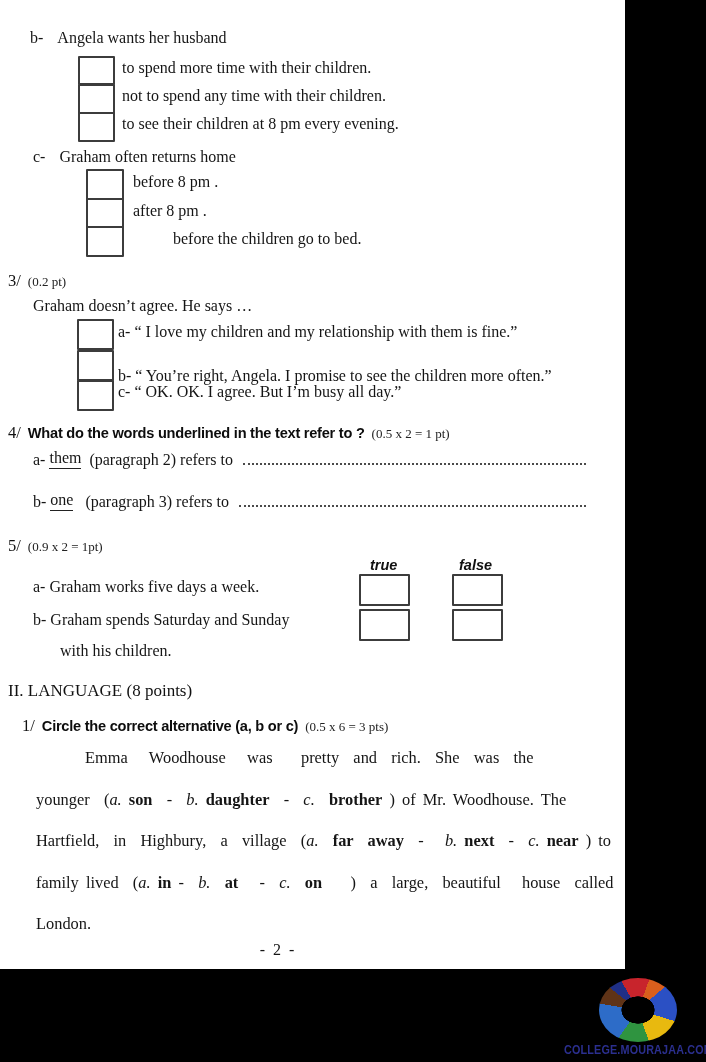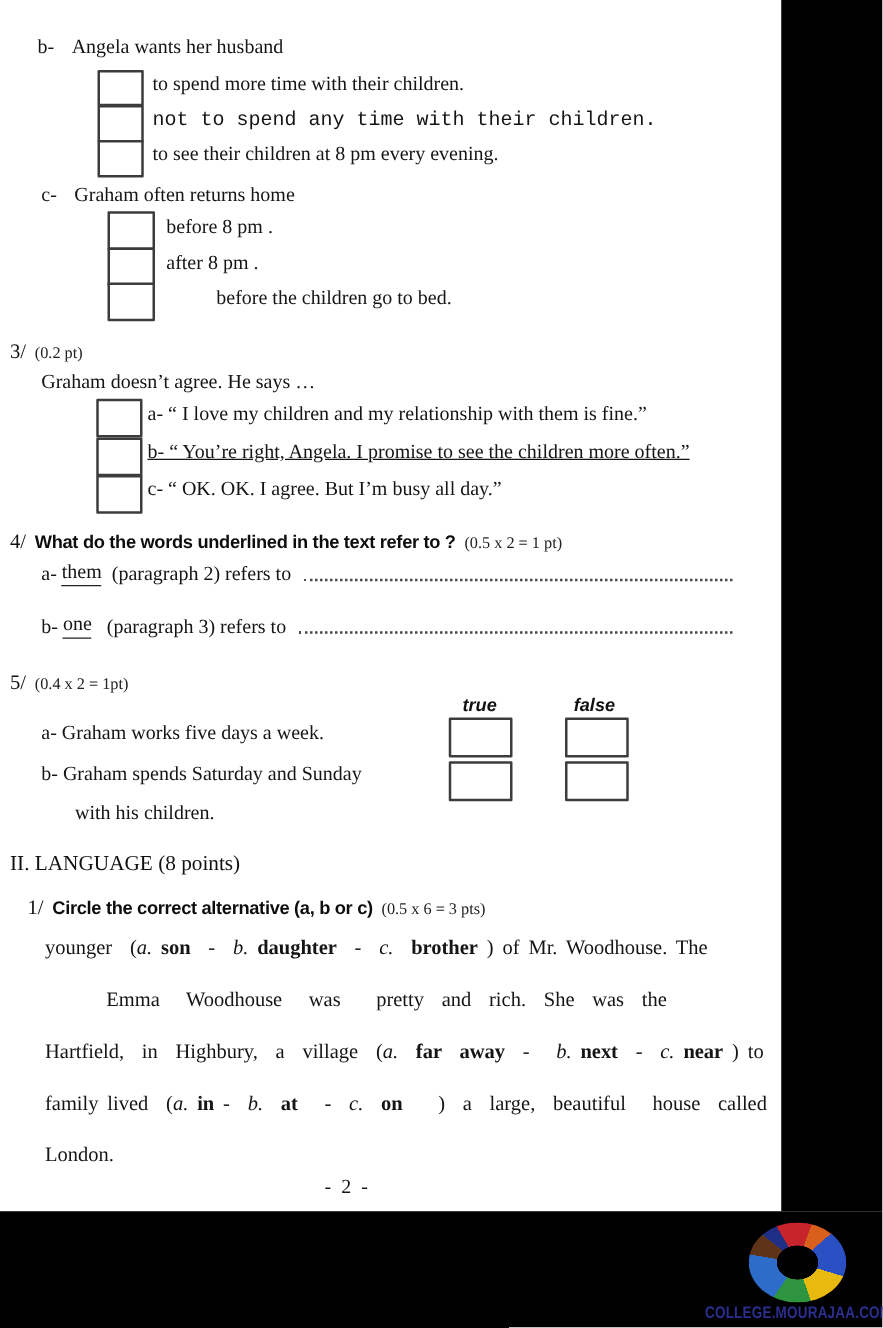--- a/index.html
+++ b/index.html
@@ -39,82 +39,82 @@
 <body>
 
 <div class="black-bar" style="left:625px;top:0;width:81px;height:969px;"></div>
 <div class="black-bar" style="left:0;top:969px;width:706px;height:93px;"></div>
 
 <div class="abs serif" style="left:30px;top:29px;white-space:pre;"><span>b-</span><span style="display:inline-block;width:14px;"></span><span>Angela wants her husband</span></div>
 <div class="checkbox" style="left:78px;top:56px;width:33px;height:25px;"></div>
 <div class="checkbox" style="left:78px;top:84px;width:33px;height:26px;"></div>
 <div class="checkbox" style="left:78px;top:112px;width:33px;height:26px;"></div>
 <div class="opt-row serif" style="left:122px;top:59px;">to spend more time with their children.</div>
-<div class="opt-row serif" style="left:122px;top:87px;font-family:Liberation Mono, monospace;">not to spend any time with their children.</div>
+<div class="opt-row serif" style="left:122px;top:87px;">not to spend any time with their children.</div>
 <div class="opt-row serif" style="left:122px;top:115px;">to see their children at 8 pm every evening.</div>
 
 <div class="abs serif" style="left:33px;top:148px;white-space:pre;"><span>c-</span><span style="display:inline-block;width:14px;"></span><span>Graham often returns home</span></div>
 <div class="checkbox" style="left:86px;top:169px;width:34px;height:27px;"></div>
 <div class="checkbox" style="left:86px;top:198px;width:34px;height:27px;"></div>
 <div class="checkbox" style="left:86px;top:226px;width:34px;height:27px;"></div>
 <div class="opt-row serif" style="left:133px;top:173px;">before 8 pm .</div>
 <div class="opt-row serif" style="left:133px;top:202px;">after 8 pm .</div>
 <div class="opt-row serif" style="left:133px;top:230px;margin-left:40px;">before the children go to bed.</div>
 
 <div class="abs qhead" style="left:8px;top:271px;">
   <span class="qnum">3/</span>
   <span class="qpts">(0.2 pt)</span>
 </div>
 <div class="abs serif" style="left:33px;top:297px;">Graham doesn’t agree. He says …</div>
 <div class="checkbox" style="left:77px;top:319px;width:33px;height:27px;"></div>
 <div class="checkbox" style="left:77px;top:350px;width:33px;height:27px;"></div>
 <div class="checkbox" style="left:77px;top:380px;width:33px;height:27px;"></div>
 <div class="opt-row serif" style="left:118px;top:323px;">a- “ I love my children and my relationship with them is fine.”</div>
-<div class="opt-row serif" style="left:118px;top:353px;text-decoration:underline;">b- “ You’re right, Angela. I promise to see the children more often.”</div>
+<div class="opt-row serif" style="left:118px;top:367px;">b- “ You’re right, Angela. I promise to see the children more often.”</div>
 <div class="opt-row serif" style="left:118px;top:383px;">c- “ OK. OK. I agree. But I’m busy all day.”</div>
 
 <div class="abs qhead" style="left:8px;top:423px;">
   <span class="qnum">4/</span>
   <span class="qtitle">What do the words underlined in the text refer to ?</span>
   <span class="qpts">(0.5 x 2 = 1 pt)</span>
 </div>
 <div class="fill-row serif" style="left:33px;top:449px;width:555px;">
   <span>a- </span><span class="u">them</span><span>  (paragraph 2) refers to </span>
   <span class="dots"></span>
 </div>
 <div class="fill-row serif" style="left:33px;top:491px;width:555px;">
   <span>b- </span><span class="u">one</span><span>   (paragraph 3) refers to </span>
   <span class="dots"></span>
 </div>
 
 <div class="abs qhead" style="left:8px;top:536px;">
   <span class="qnum">5/</span>
-  <span class="qpts">(0.4 x 2 = 1pt)</span>
+  <span class="qpts">(0.9 x 2 = 1pt)</span>
 </div>
 <div class="tf-label" style="left:370px;top:557px;">true</div>
 <div class="tf-label" style="left:459px;top:557px;">false</div>
 <div class="checkbox" style="left:359px;top:574px;width:47px;height:28px;"></div>
 <div class="checkbox" style="left:452px;top:574px;width:47px;height:28px;"></div>
 <div class="checkbox" style="left:359px;top:609px;width:47px;height:28px;"></div>
 <div class="checkbox" style="left:452px;top:609px;width:47px;height:28px;"></div>
 <div class="abs serif" style="left:33px;top:578px;white-space:pre;"><span>a-</span><span> </span><span>Graham works five days a week.</span></div>
 <div class="abs serif" style="left:33px;top:611px;white-space:pre;"><span>b-</span><span> </span><span>Graham spends Saturday and Sunday</span></div>
 <div class="abs serif" style="left:60px;top:642px;">with his children.</div>
 
 <div class="abs serif-lg" style="left:8px;top:681px;">II. LANGUAGE (8 points)</div>
 
 <div class="abs qhead" style="left:22px;top:716px;">
   <span class="qnum">1/</span>
   <span class="qtitle">Circle the correct alternative (a, b or c)</span>
   <span class="qpts">(0.5 x 6 = 3 pts)</span>
 </div>
 
 <div class="abs" style="left:36px;top:748px;width:566px;">
+  <div class="passage-line serif" style="text-indent:49px;"><span>Emma   Woodhouse   was    pretty  and  rich.  She  was  the</span></div>
   <div class="passage-line serif"><span>younger  (</span><span class="i">a.</span><span> </span><span class="b">son</span><span>  -  </span><span class="i">b.</span><span> </span><span class="b">daughter</span><span>  -  </span><span class="i">c.</span><span>  </span><span class="b">brother</span><span> ) of Mr. Woodhouse. The</span></div>
-  <div class="passage-line serif" style="text-indent:49px;"><span>Emma   Woodhouse   was    pretty  and  rich.  She  was  the</span></div>
   <div class="passage-line serif"><span>Hartfield,  in  Highbury,  a  village  (</span><span class="i">a.</span><span>  </span><span class="b">far  away</span><span>  -   </span><span class="i">b.</span><span> </span><span class="b">next</span><span>  -  </span><span class="i">c.</span><span> </span><span class="b">near</span><span> ) to</span></div>
   <div class="passage-line serif"><span>family lived  (</span><span class="i">a.</span><span> </span><span class="b">in</span><span> -  </span><span class="i">b.</span><span>  </span><span class="b">at</span><span>   -  </span><span class="i">c.</span><span>  </span><span class="b">on</span><span>    )  a  large,  beautiful   house  called</span></div>
   <div class="passage-line serif"><span>London.</span></div>
 </div>
 
 <div class="abs pagenum serif" style="left:0;top:941px;width:556px;text-align:center;">- 2 -</div>
 
 <div class="logo-ring" style="left:599px;top:978px;"></div>
 <div class="abs brand" style="left:564px;top:1042px;">COLLEGE.MOURAJAA.COM</div>
 

